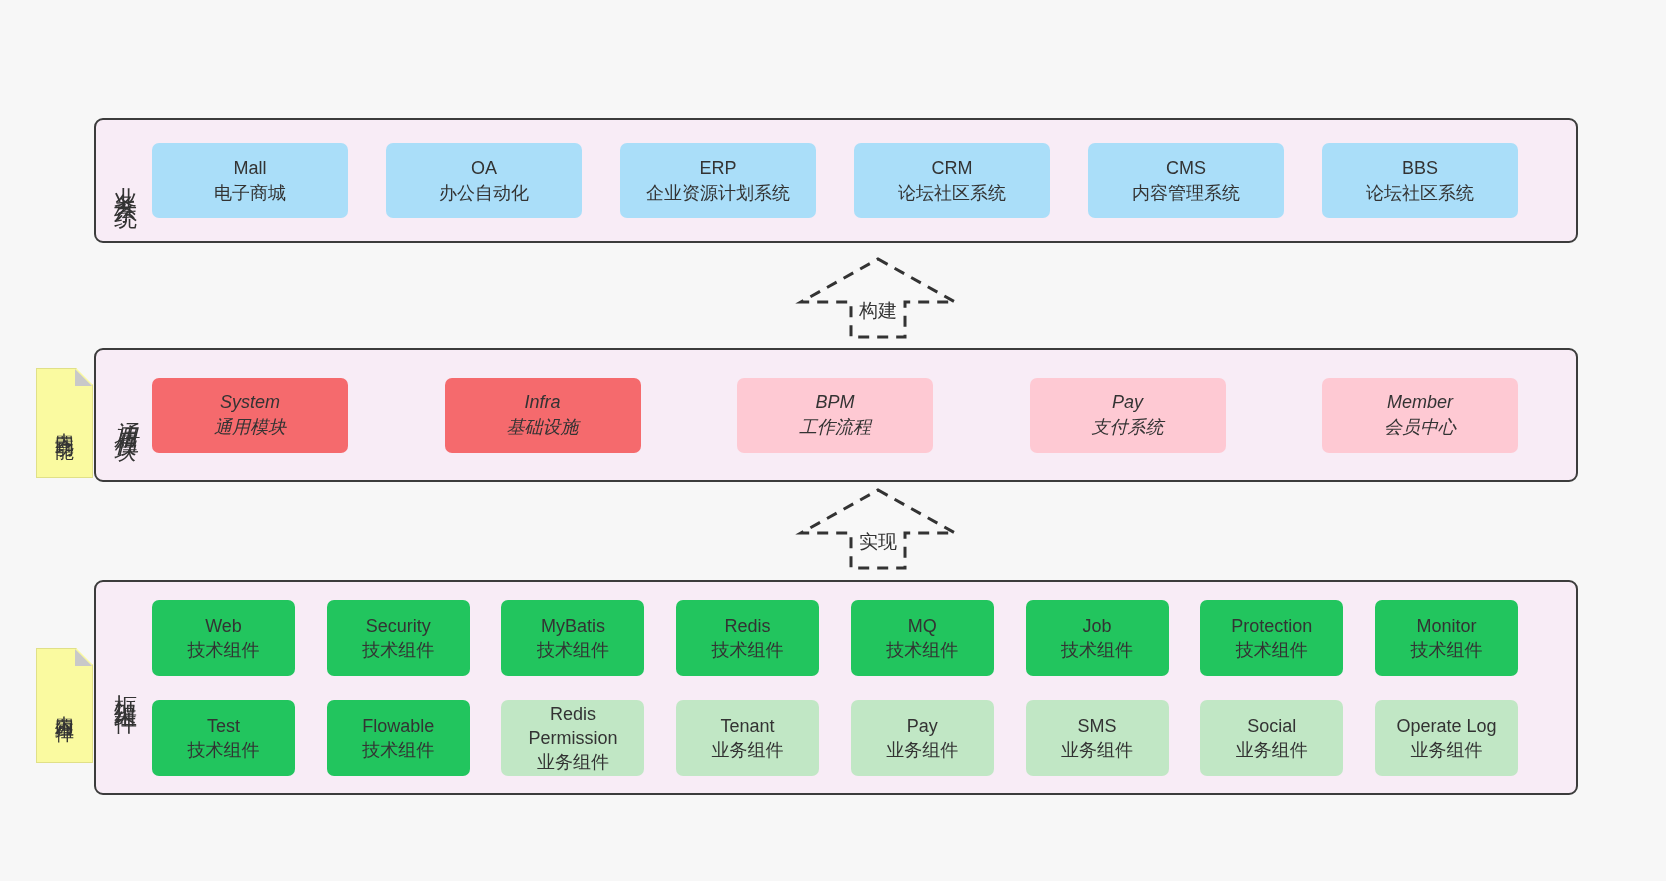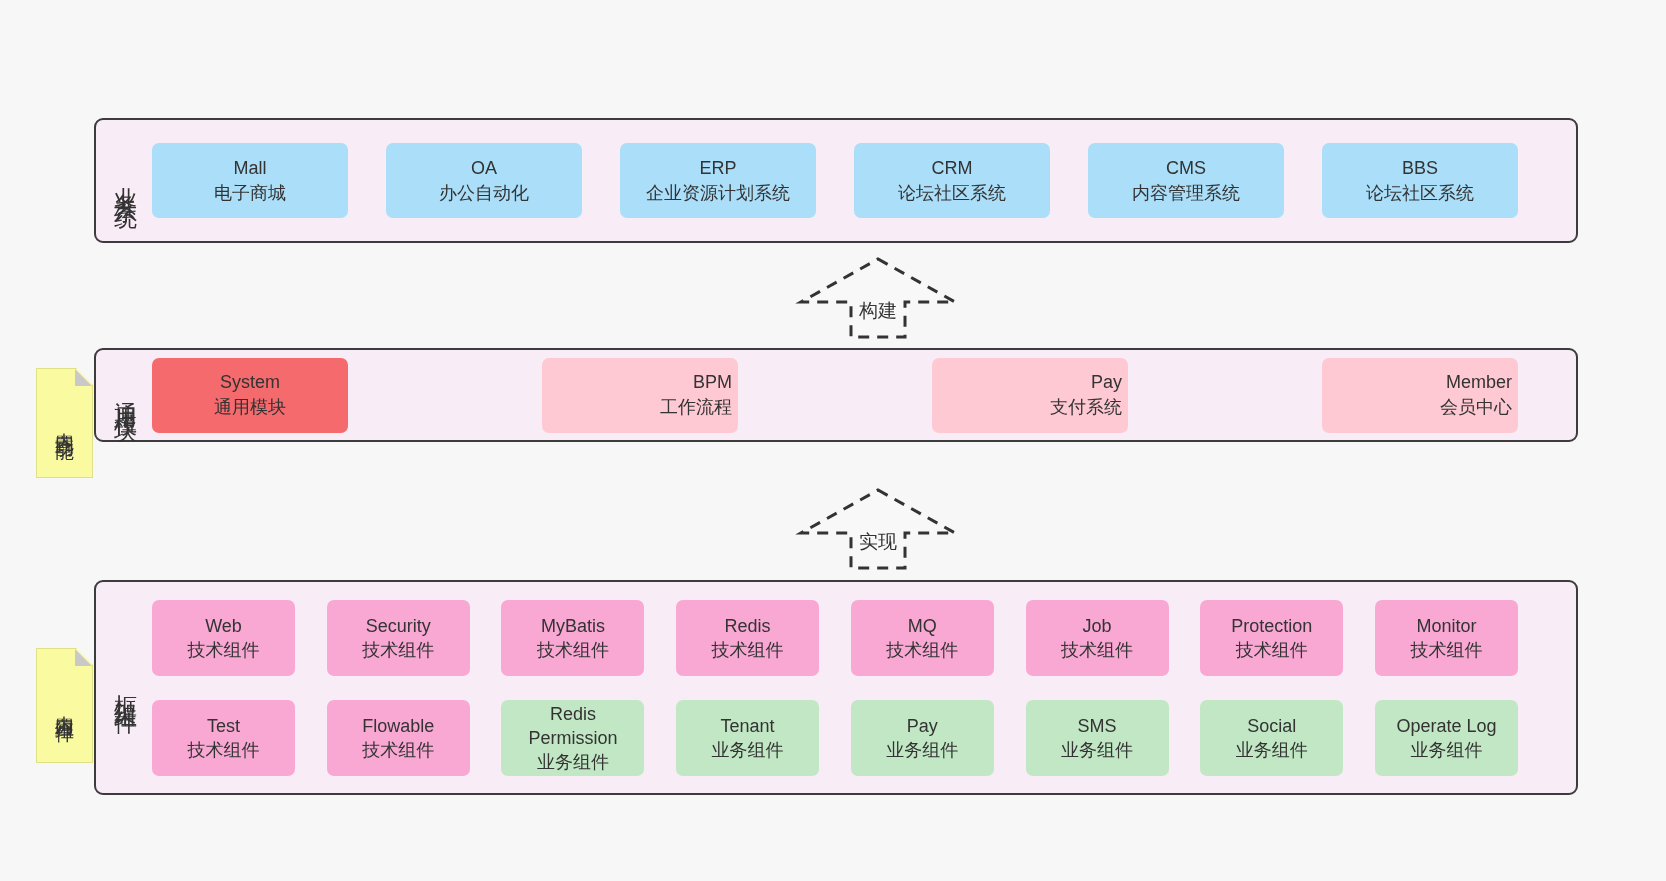--- a/index.html
+++ b/index.html
@@ -20,21 +20,21 @@
     position:absolute;
     left:94px; width:1484px;
     background:#f8ecf6;
     border:2px solid #3c3c3c;
     border-radius:9px;
     box-sizing:border-box;
     z-index:1;
     padding-left:36px;
   }
   .band-business   { top:118px; height:125px; }
-  .band-modules    { top:348px; height:94px; }
+  .band-modules    { top:348px; height:134px;font-style:italic; }
   .band-components { top:580px; height:215px; }
 
   .band-label {
     position:absolute;
     left:15px; top:50%;
     transform:translateY(-50%);
     writing-mode:vertical-rl;
     text-orientation:upright;
     font-size:23px;
     letter-spacing:6px;
@@ -69,22 +69,22 @@
     line-height:25px;
     color:#333333;
     box-sizing:border-box;
     padding:2px 6px;
   }
   .box-lg { width:196px; height:75px; }
   .box-sm { width:143px; height:76px; line-height:24px; }
 
   .blue        { background:#aadef9; }
   .red         { background:#f56a6d; }
-  .pink        { background:#fec9d3;align-items:flex-end; }
-  .green-dark  { background:#f9a8d4; }
+  .pink        { background:#fec9d3; }
+  .green-dark  { background:#22c55e; }
   .green-light { background:#c1e7c5; }
 
   
   .note {
     position:absolute;
     left:36px; width:57px;
     background:#fafaa0;
     border:1px solid #e0e088;
     box-sizing:border-box;
     z-index:0;
@@ -182,20 +182,24 @@
     <span class="arrow-label">构建</span>
   </div>
 
   <section class="band band-modules">
     <div class="band-label">通用模块</div>
     <div class="band-content">
       <div class="box box-lg red">
         <div>System</div>
         <div>通用模块</div>
       </div>
+      <div class="box box-lg red">
+        <div>Infra</div>
+        <div>基础设施</div>
+      </div>
       <div class="box box-lg pink">
         <div>BPM</div>
         <div>工作流程</div>
       </div>
       <div class="box box-lg pink">
         <div>Pay</div>
         <div>支付系统</div>
       </div>
       <div class="box box-lg pink">
         <div>Member</div>

